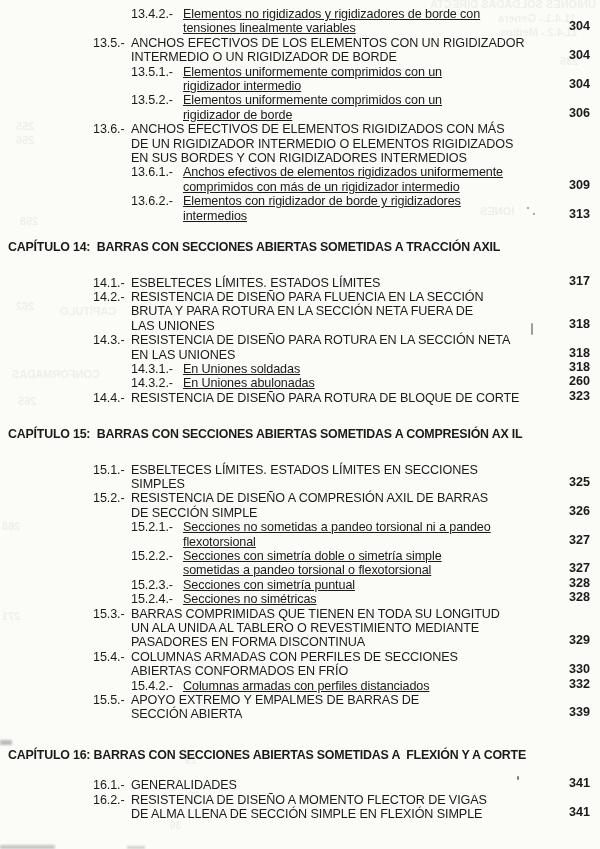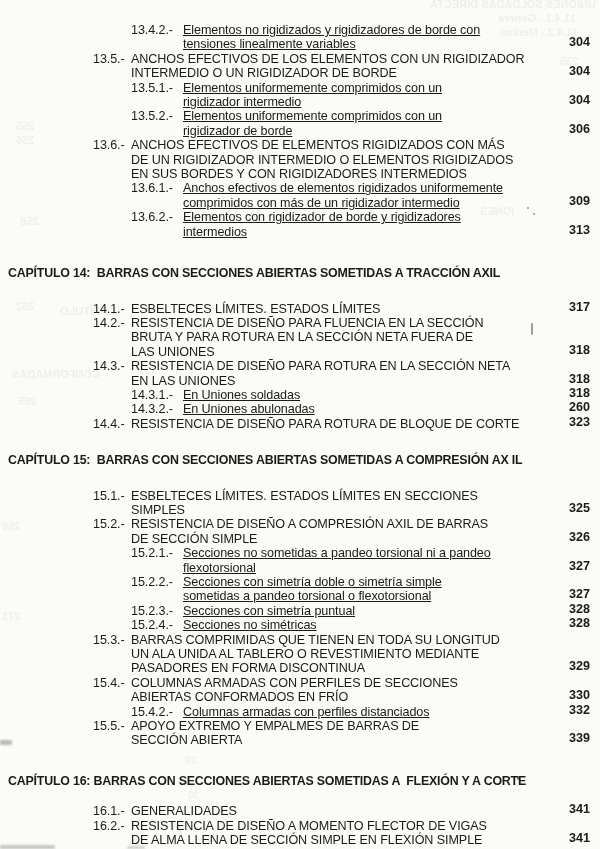--- a/index.html
+++ b/index.html
@@ -14,39 +14,39 @@
   
   .bleed{position:absolute;inset:0;pointer-events:none;}
   .bleed span{
     position:absolute;color:#8a8a8a;opacity:.11;font-weight:bold;
     filter:blur(.4px);transform:scaleX(-1);white-space:pre;
   }
   
   .artifacts{position:absolute;inset:0;pointer-events:none;}
   .artifacts div{position:absolute;background:#2a2a2a;border-radius:1px;}
   
-  .content{position:absolute;inset:0;padding-top:23px;}
+  .content{position:absolute;inset:0;padding-top:7px;}
   .entry{
     position:relative;
     font-size:12.6px;line-height:14.4px;letter-spacing:-0.1px;
   }
   .entry .num{position:absolute;top:0;white-space:pre;}
   .entry .text{white-space:pre;display:block;}
   .entry.level-2 .num{left:93px;}
   .entry.level-2 .text{padding-left:131px;}
   .entry.level-3 .num{left:131px;}
   .entry.level-3 .text{padding-left:183px;text-decoration:underline;}
   .entry .pagenum{
     position:absolute;right:10px;bottom:2px;
     font-weight:bold;letter-spacing:0;
   }
   .chapter{
     font-weight:bold;font-size:12.4px;line-height:14.4px;
     letter-spacing:-0.2px;padding-left:8px;white-space:pre;
-    margin-top:27px;margin-bottom:21px;
+    margin-top:17px;margin-bottom:21px;
   }
   .chapter.ch15{margin-top:22px;}
   .chapter.ch16{margin-top:26px;margin-bottom:16px;}
 </style>
 </head>
 <body>
 
 <div class="page">
   <div class="bleed">
       <span style="left: 430px; top: -2px; font-size: 11px;">UNIONES SOLDADAS DIRECTA</span>

